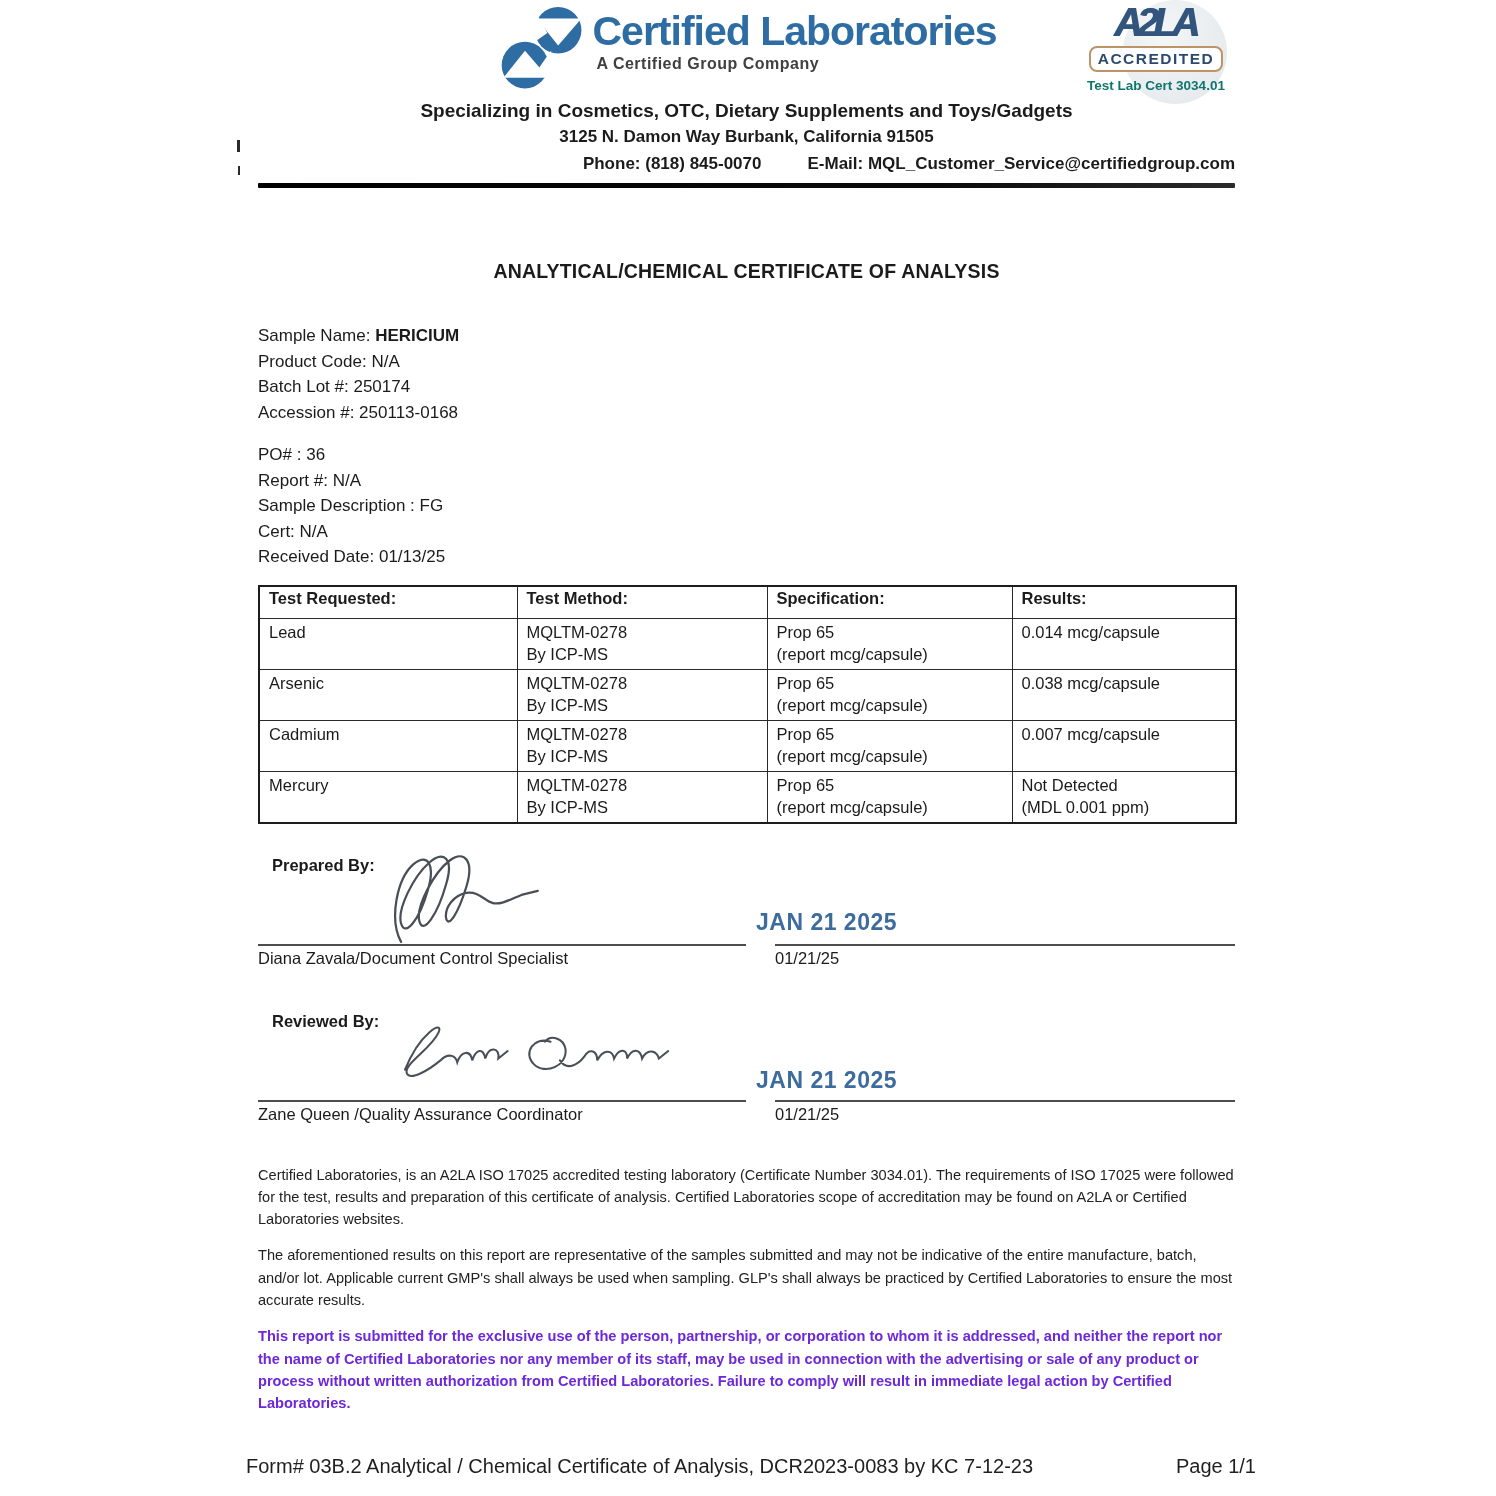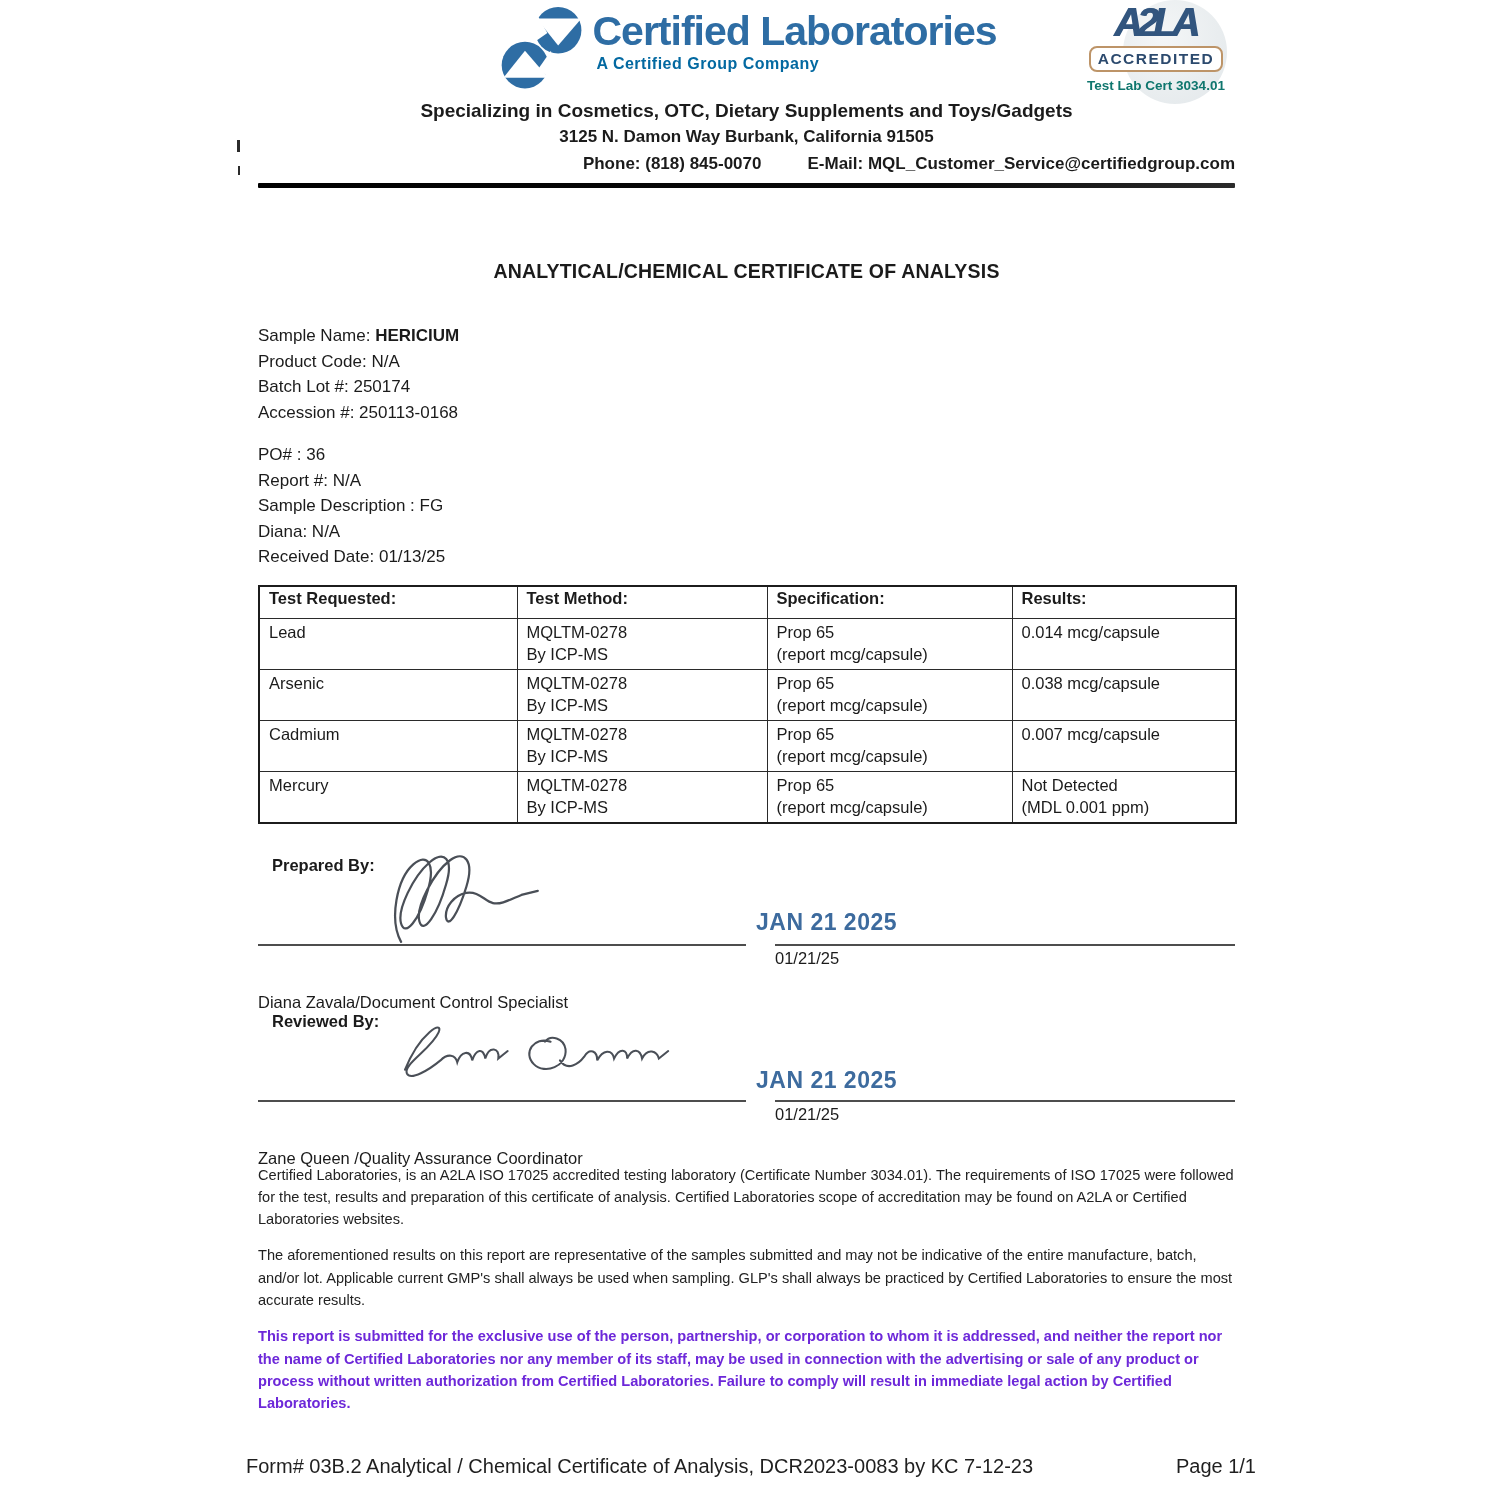--- a/index.html
+++ b/index.html
@@ -7,21 +7,21 @@
     position:relative;width:1496px;height:1496px;background:#ffffff;
     font-family:"Liberation Sans",sans-serif;color:#1b1b1b;overflow:hidden;
   }
   .col{position:absolute;left:258px;top:0;width:977px;}
   
   .header{position:relative;padding-top:6px;}
   .brandrow{display:flex;justify-content:center;align-items:flex-start;gap:4px;height:86px;}
   .logo-ico{width:92px;height:86px;flex:0 0 auto;}
   .brandtxt{padding-top:4px;}
   .company{font-size:41px;font-weight:700;color:#2e6da4;letter-spacing:-1px;line-height:1.05;}
-  .groupsub{font-size:16px;font-weight:700;color:#0369a1;margin-top:2px;margin-left:4px;letter-spacing:.5px;}
+  .groupsub{font-size:16px;font-weight:700;color:#404040;margin-top:2px;margin-left:4px;letter-spacing:.5px;}
   .spec-line{text-align:center;font-weight:700;font-size:19px;margin-top:8px;}
   .addr-line{text-align:center;font-weight:700;font-size:17px;margin-top:5px;}
   .contact-line{text-align:center;font-weight:700;font-size:17px;margin-top:7px;display:flex;justify-content:flex-end;gap:46px;}
   .thickrule{height:5px;background:linear-gradient(to right,#000 0%,#0a0a0a 70%,#2b2b2b 100%);margin-top:9px;border-radius:1px;}
   
   .a2la{position:absolute;top:2px;right:0;width:158px;text-align:center;}
   .a2la-globe{position:absolute;left:46px;top:-2px;width:104px;height:104px;border-radius:50%;
     background:radial-gradient(circle at 38% 35%,#f4f6f7 0%,#e9edef 60%,#e2e7ea 100%);}
   .a2la-letters{position:relative;font-weight:700;font-style:italic;font-size:40px;color:#32557e;
     letter-spacing:-6px;line-height:1;margin-left:-4px;text-shadow:1px 0 #32557e;}
@@ -49,21 +49,21 @@
   .sig-svg.prep{left:128px;width:175px;height:102px;}
   .sig-svg.rev{left:122px;width:330px;height:84px;top:2px;}
   .stamp{position:absolute;left:498px;font-weight:700;font-size:23px;color:#3d6b9e;letter-spacing:.5px;
     transform:scaleY(1.08);}
   .stamp.prep{top:56px;}
   .stamp.rev{top:58px;}
   .sig-lines{position:absolute;top:92px;left:0;width:977px;display:flex;gap:29px;}
   .sig-line-left{width:488px;border-top:2px solid #4d4d4d;}
   .sig-line-right{width:460px;border-top:2px solid #4d4d4d;}
   .sig-captions{position:absolute;top:97px;left:0;width:977px;display:flex;gap:29px;font-size:16.5px;}
-  .sig-name{width:488px;margin-top:44px;}
+  .sig-name{width:488px;}
   .sig-date{width:460px;}
   
   .paras{margin-top:24px;}
   .para{font-size:14.6px;line-height:22.3px;color:#222;margin-top:14px;text-align:left;}
   .para.first{margin-top:0;}
   .para.bold{font-weight:700;color:#6d28d9;}
   
   .footer{position:absolute;left:246px;right:240px;bottom:18px;display:flex;justify-content:space-between;
     font-size:20px;color:#1f1f1f;}
   
@@ -117,21 +117,21 @@
       <div><span>Sample Name: </span><span class="bold-val">HERICIUM</span></div>
       <div>Product Code: N/A</div>
       <div>Batch Lot #: 250174</div>
       <div>Accession #: 250113-0168</div>
     </div>
 
     <div class="info-block second">
       <div>PO# : 36</div>
       <div>Report #: N/A</div>
       <div>Sample Description : FG</div>
-      <div>Diana: N/A</div>
+      <div>Cert: N/A</div>
       <div>Received Date: 01/13/25</div>
     </div>
 
     <table class="results">
       <colgroup>
           <col style="width:258px">
           <col style="width:250px">
           <col style="width:245px">
           <col style="width:224px">
         </colgroup>

